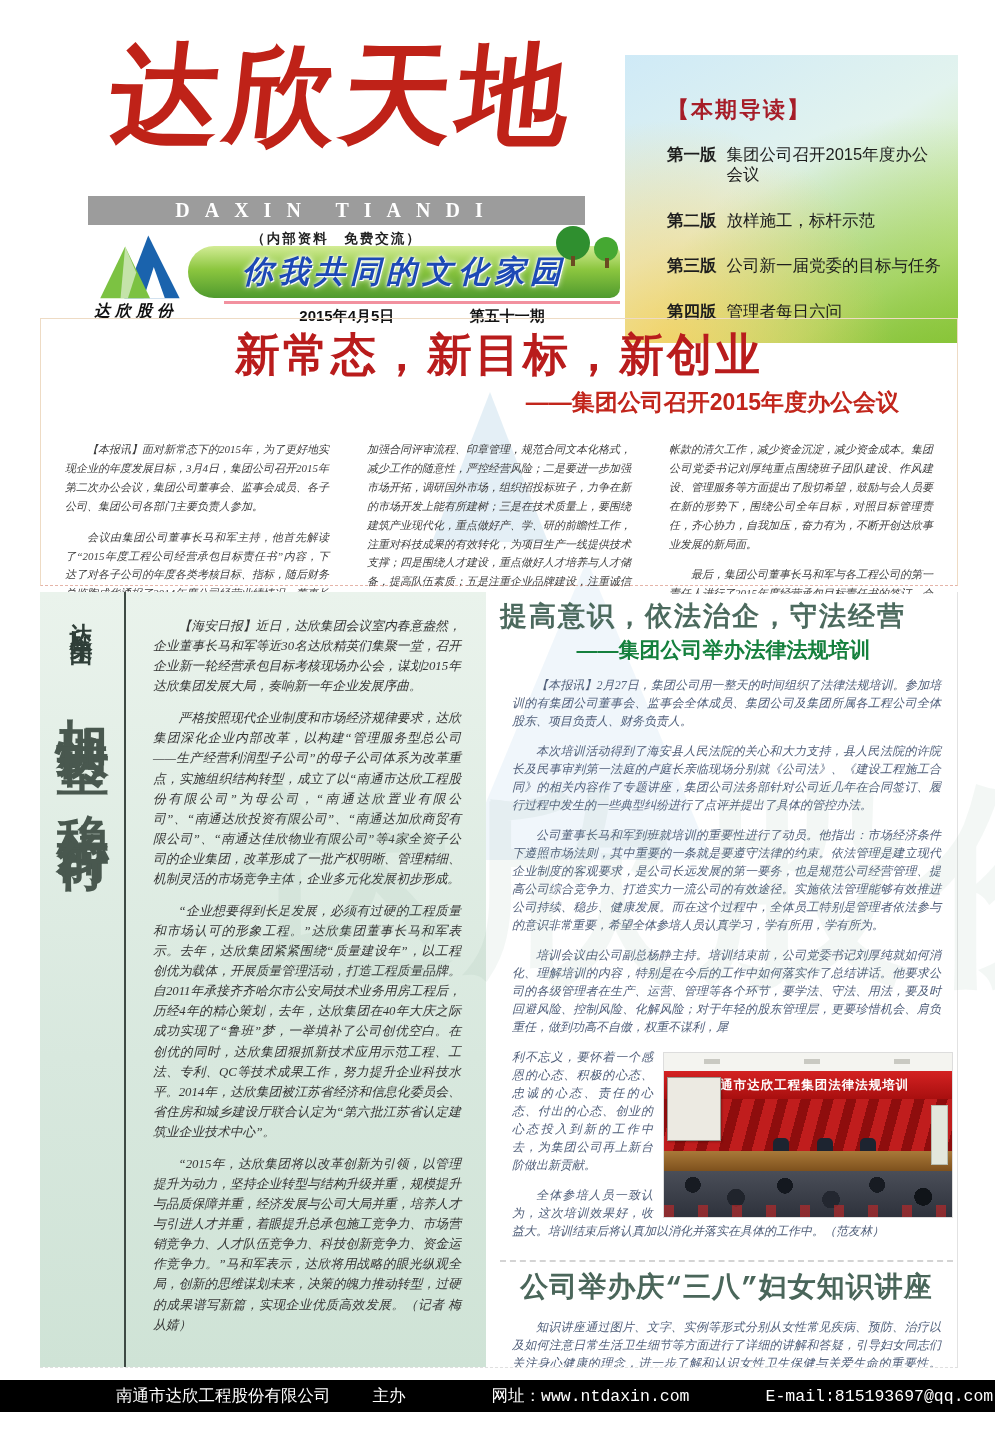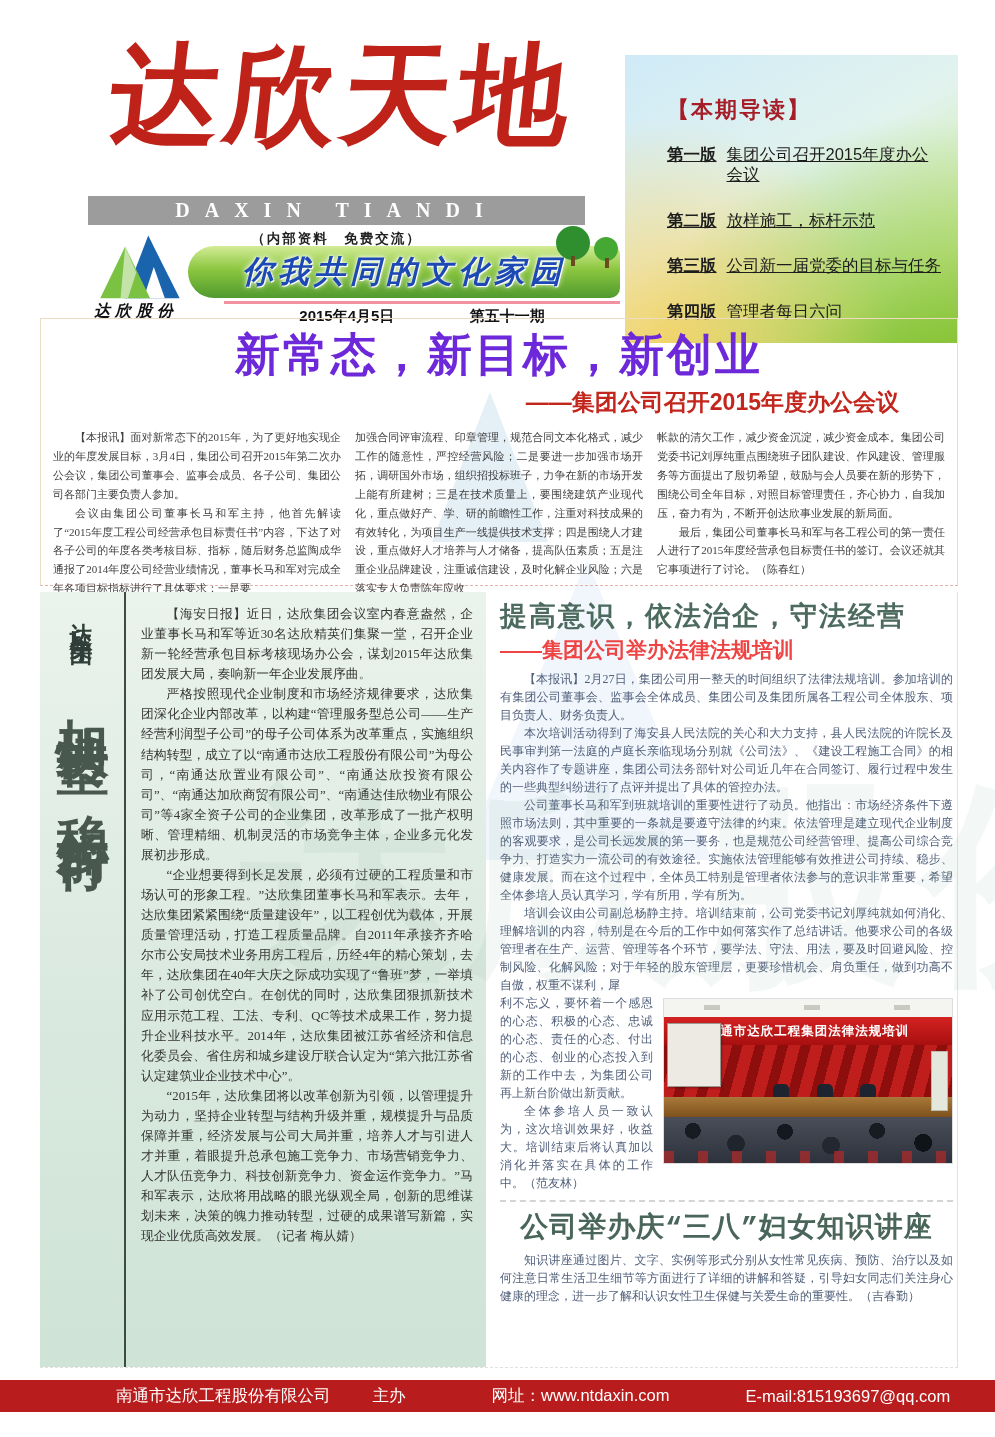--- a/index.html
+++ b/index.html
@@ -47,55 +47,55 @@
   
   .digest { position:absolute; z-index:1; left:625px; top:55px; width:333px; height:288px;
             background:
               radial-gradient(circle at 12% 102%, rgba(250,205,85,.80), rgba(250,205,85,0) 55%),
               radial-gradient(circle at 88% 118%, rgba(125,190,45,.85), rgba(125,190,45,0) 62%),
               linear-gradient(150deg,#cfeaf7 0%,#e2f3ee 45%,#cdea9a 80%,#9ed24e 100%); }
   .digest-title { position:absolute; left:42px; top:40px; font-size:22px; font-weight:bold;
             color:#a61d28; letter-spacing:2px; font-family:"Liberation Sans","DejaVu Sans",sans-serif; }
   .digest-list { position:absolute; left:42px; top:90px; right:16px; }
   .digest-item { margin-bottom:26px; font-size:16.5px; color:#1d1d1d; display:flex; line-height:1.2;
-            font-family:"Liberation Sans","DejaVu Sans",sans-serif;text-decoration:underline; }
+            font-family:"Liberation Sans","DejaVu Sans",sans-serif; }
   .digest-item b { margin-right:10px; white-space:nowrap; }
 
   
   .article1 { position:absolute; z-index:1; left:40px; top:318px; width:918px; height:268px;
               box-sizing:border-box; border:1px solid #eedbc4; border-bottom:1px dashed #e5b4a8; }
-  .article1 h1 { margin:6px 0 0; text-align:center; font-size:45px; font-weight:900; color:#6d28d9;
+  .article1 h1 { margin:6px 0 0; text-align:center; font-size:45px; font-weight:900; color:#b91c1c;
               letter-spacing:3px; font-family:"Liberation Sans","DejaVu Sans",sans-serif; }
   .article1 h2 { margin:2px 58px 0 0; text-align:right; font-size:23px; font-weight:bold; color:#c2261c;
               font-family:"Liberation Sans","DejaVu Sans",sans-serif; }
   .cols { display:flex; gap:14px; padding:10px 12px 0; }
   .col  { flex:1; font-size:11px; line-height:1.72; text-align:justify; color:#3e3e3e;
           height:166px; overflow:hidden; }
-  .col p, .sb-body p, .a2body p, .a3p { margin:0; }
+  .col p, .sb-body p, .a2body p, .a3p { margin:12px;font-style:italic; }
   .ind { text-indent:2em; }
 
   
   .lower { position:absolute; z-index:1; left:40px; top:592px; width:918px; height:776px;
            display:flex; gap:8px; box-sizing:border-box;
            border-right:1px solid #e2e2e2; border-bottom:1px dashed #e0e0e0; }
   .sidebar { width:446px; display:flex; box-sizing:border-box;
            background:linear-gradient(180deg,#eaf3ec 0%,#d8e8de 60%,#cfe3d6 100%); }
   .rail { width:86px; border-right:2px solid #3e4a44; display:flex; flex-direction:column;
            align-items:center; padding:12px 0 10px; box-sizing:border-box; }
   .rail-top  { writing-mode:vertical-rl; font-size:23px; font-weight:bold; letter-spacing:7px;
            color:#2f3e38; font-family:"Liberation Sans","DejaVu Sans",sans-serif; }
   .rail-head { writing-mode:vertical-rl; margin-top:44px; font-size:52px; font-weight:bold;
            color:#49584f; letter-spacing:9px; line-height:1.05; }
   .sb-body { flex:1; padding:12px 13px 8px 15px; font-size:12.8px; line-height:1.57;
            text-align:justify; color:#353535; overflow:hidden; }
 
   .rightcol { flex:1; padding:2px 4px 0 6px; box-sizing:border-box; overflow:hidden; }
   .rightcol h3 { margin:4px 0 0; text-align:left; font-size:27px; font-weight:900; color:#4c6a5e;
            letter-spacing:2px; font-family:"Liberation Sans","DejaVu Sans",sans-serif; }
-  .rightcol h4 { margin:2px 6px 6px 0; text-align:left; font-size:21px; font-weight:bold; color:#ef4444;
+  .rightcol h4 { margin:2px 6px 6px 0; text-align:center; font-size:21px; font-weight:bold; color:#15803d;
            font-family:"Liberation Sans","DejaVu Sans",sans-serif; }
   .a2body { font-size:12px; line-height:1.5; color:#51607b; text-align:justify; }
   .wrapzone::after { content:""; display:block; clear:both; }
 
   .photo { float:right; width:288px; height:164px; margin:4px 0 4px 10px; position:relative;
            overflow:hidden; border:1px solid #ddd; background:#fff; }
   .ph-ceiling { height:18px; background:#f4f4f0; position:relative; }
   .ph-ceiling i { position:absolute; top:6px; width:16px; height:5px; background:#c9c9c2; }
   .ph-ceiling i:nth-child(1){left:40px;} .ph-ceiling i:nth-child(2){left:140px;} .ph-ceiling i:nth-child(3){left:230px;}
   .ph-banner { height:28px; background:linear-gradient(#d42222,#a80f0f); color:#fff; font-size:12.5px;
@@ -119,23 +119,23 @@
       border:1px solid #9a9a90; box-shadow:1px 1px 2px rgba(0,0,0,.3); }
   .ph-ac { position:absolute; right:4px; top:52px; width:15px; height:58px; background:#e3e7dc;
       border:1px solid #b8bdb0; }
 
   .divider { clear:both; border-top:2px dashed #d4d4d4; margin:8px 0 6px; }
   .rightcol h5 { margin:2px 0 5px; text-align:center; font-size:28px; font-weight:900; color:#4a665a;
       letter-spacing:1px; font-family:Liberation Mono, monospace; }
   .a3p { font-size:12px; line-height:1.5; color:#51607b; text-align:justify; }
 
   
-  .pfooter { position:absolute; z-index:3; left:0; top:1380px; width:995px; height:32px; background:#b91c1c;
+  .pfooter { position:absolute; z-index:3; left:0; top:1380px; width:995px; height:32px; background:#000000;
       color:#fff; display:flex; align-items:center; font-size:16.5px;
-      font-family:Liberation Sans, sans-serif; }
+      font-family:Liberation Mono, monospace; }
   .f1 { margin-left:116px; } .f2 { margin-left:42px; } .f3 { margin-left:86px; } .f4 { margin-left:76px; }
 </style>
 </head>
 <body>
 
 <div class="page">
 
   <div class="wm wm-tri1"></div>
   <div class="wm wm-tri2"></div>
   <div class="wm wm-text">达欣股份</div>

